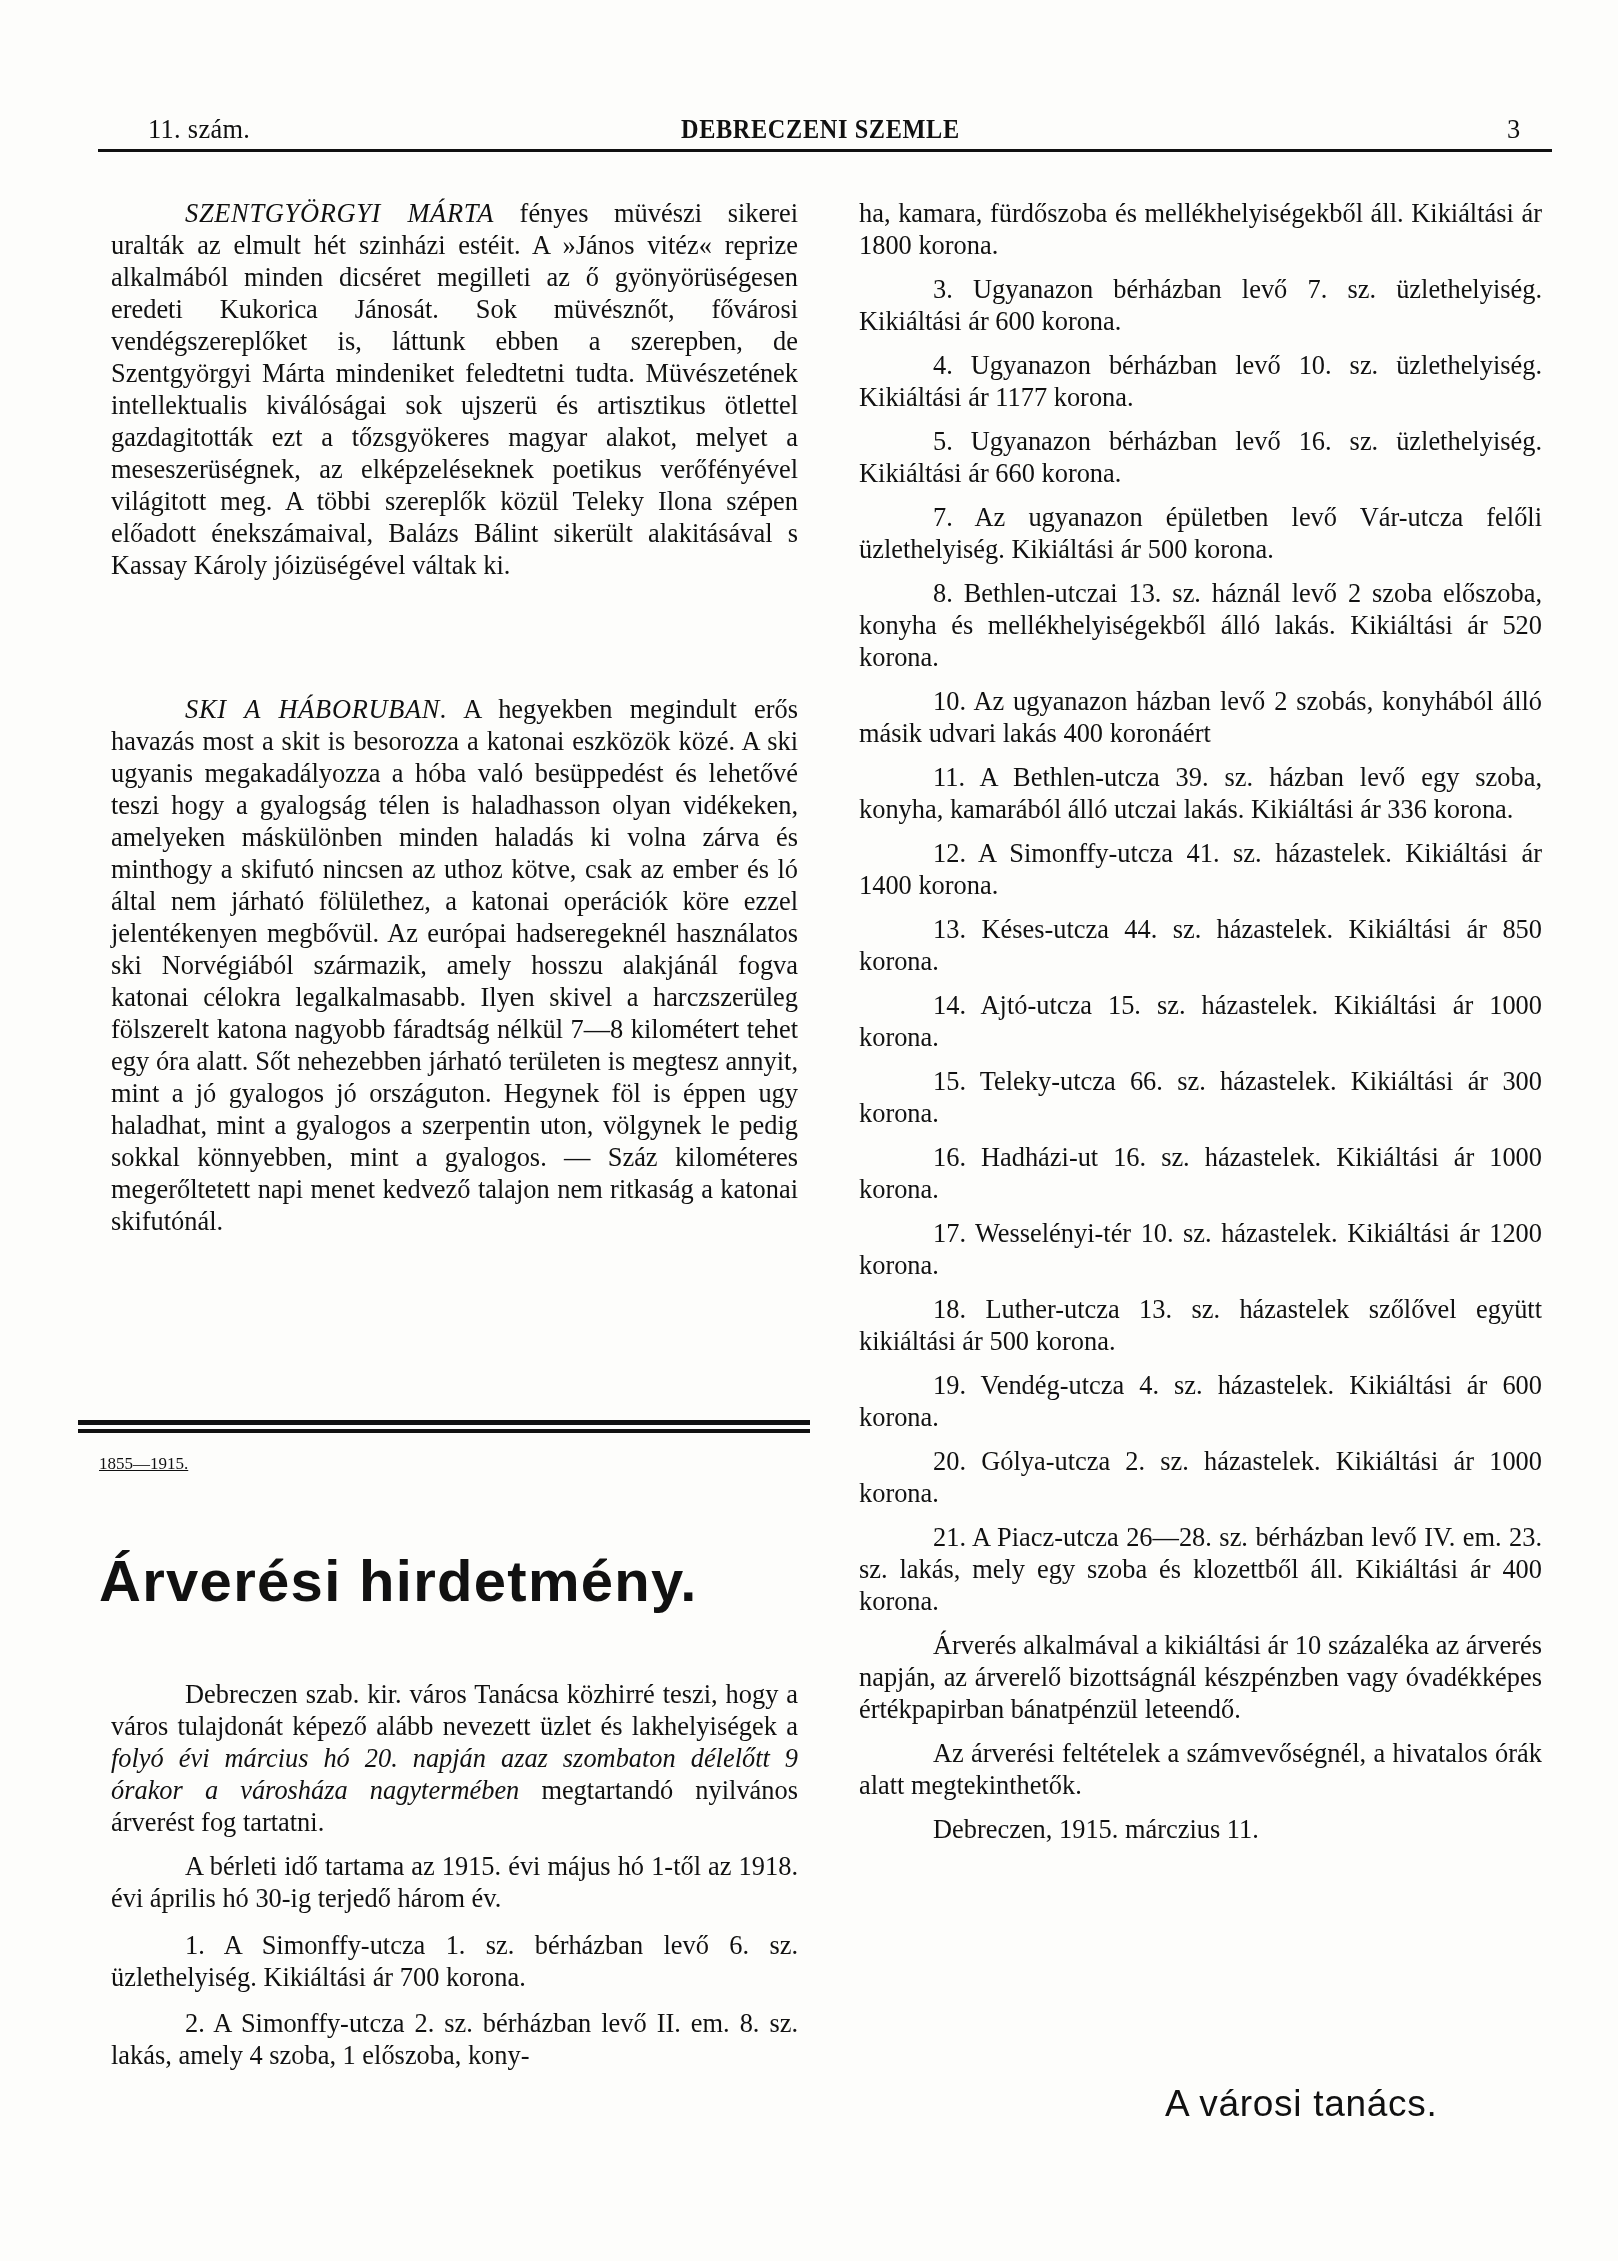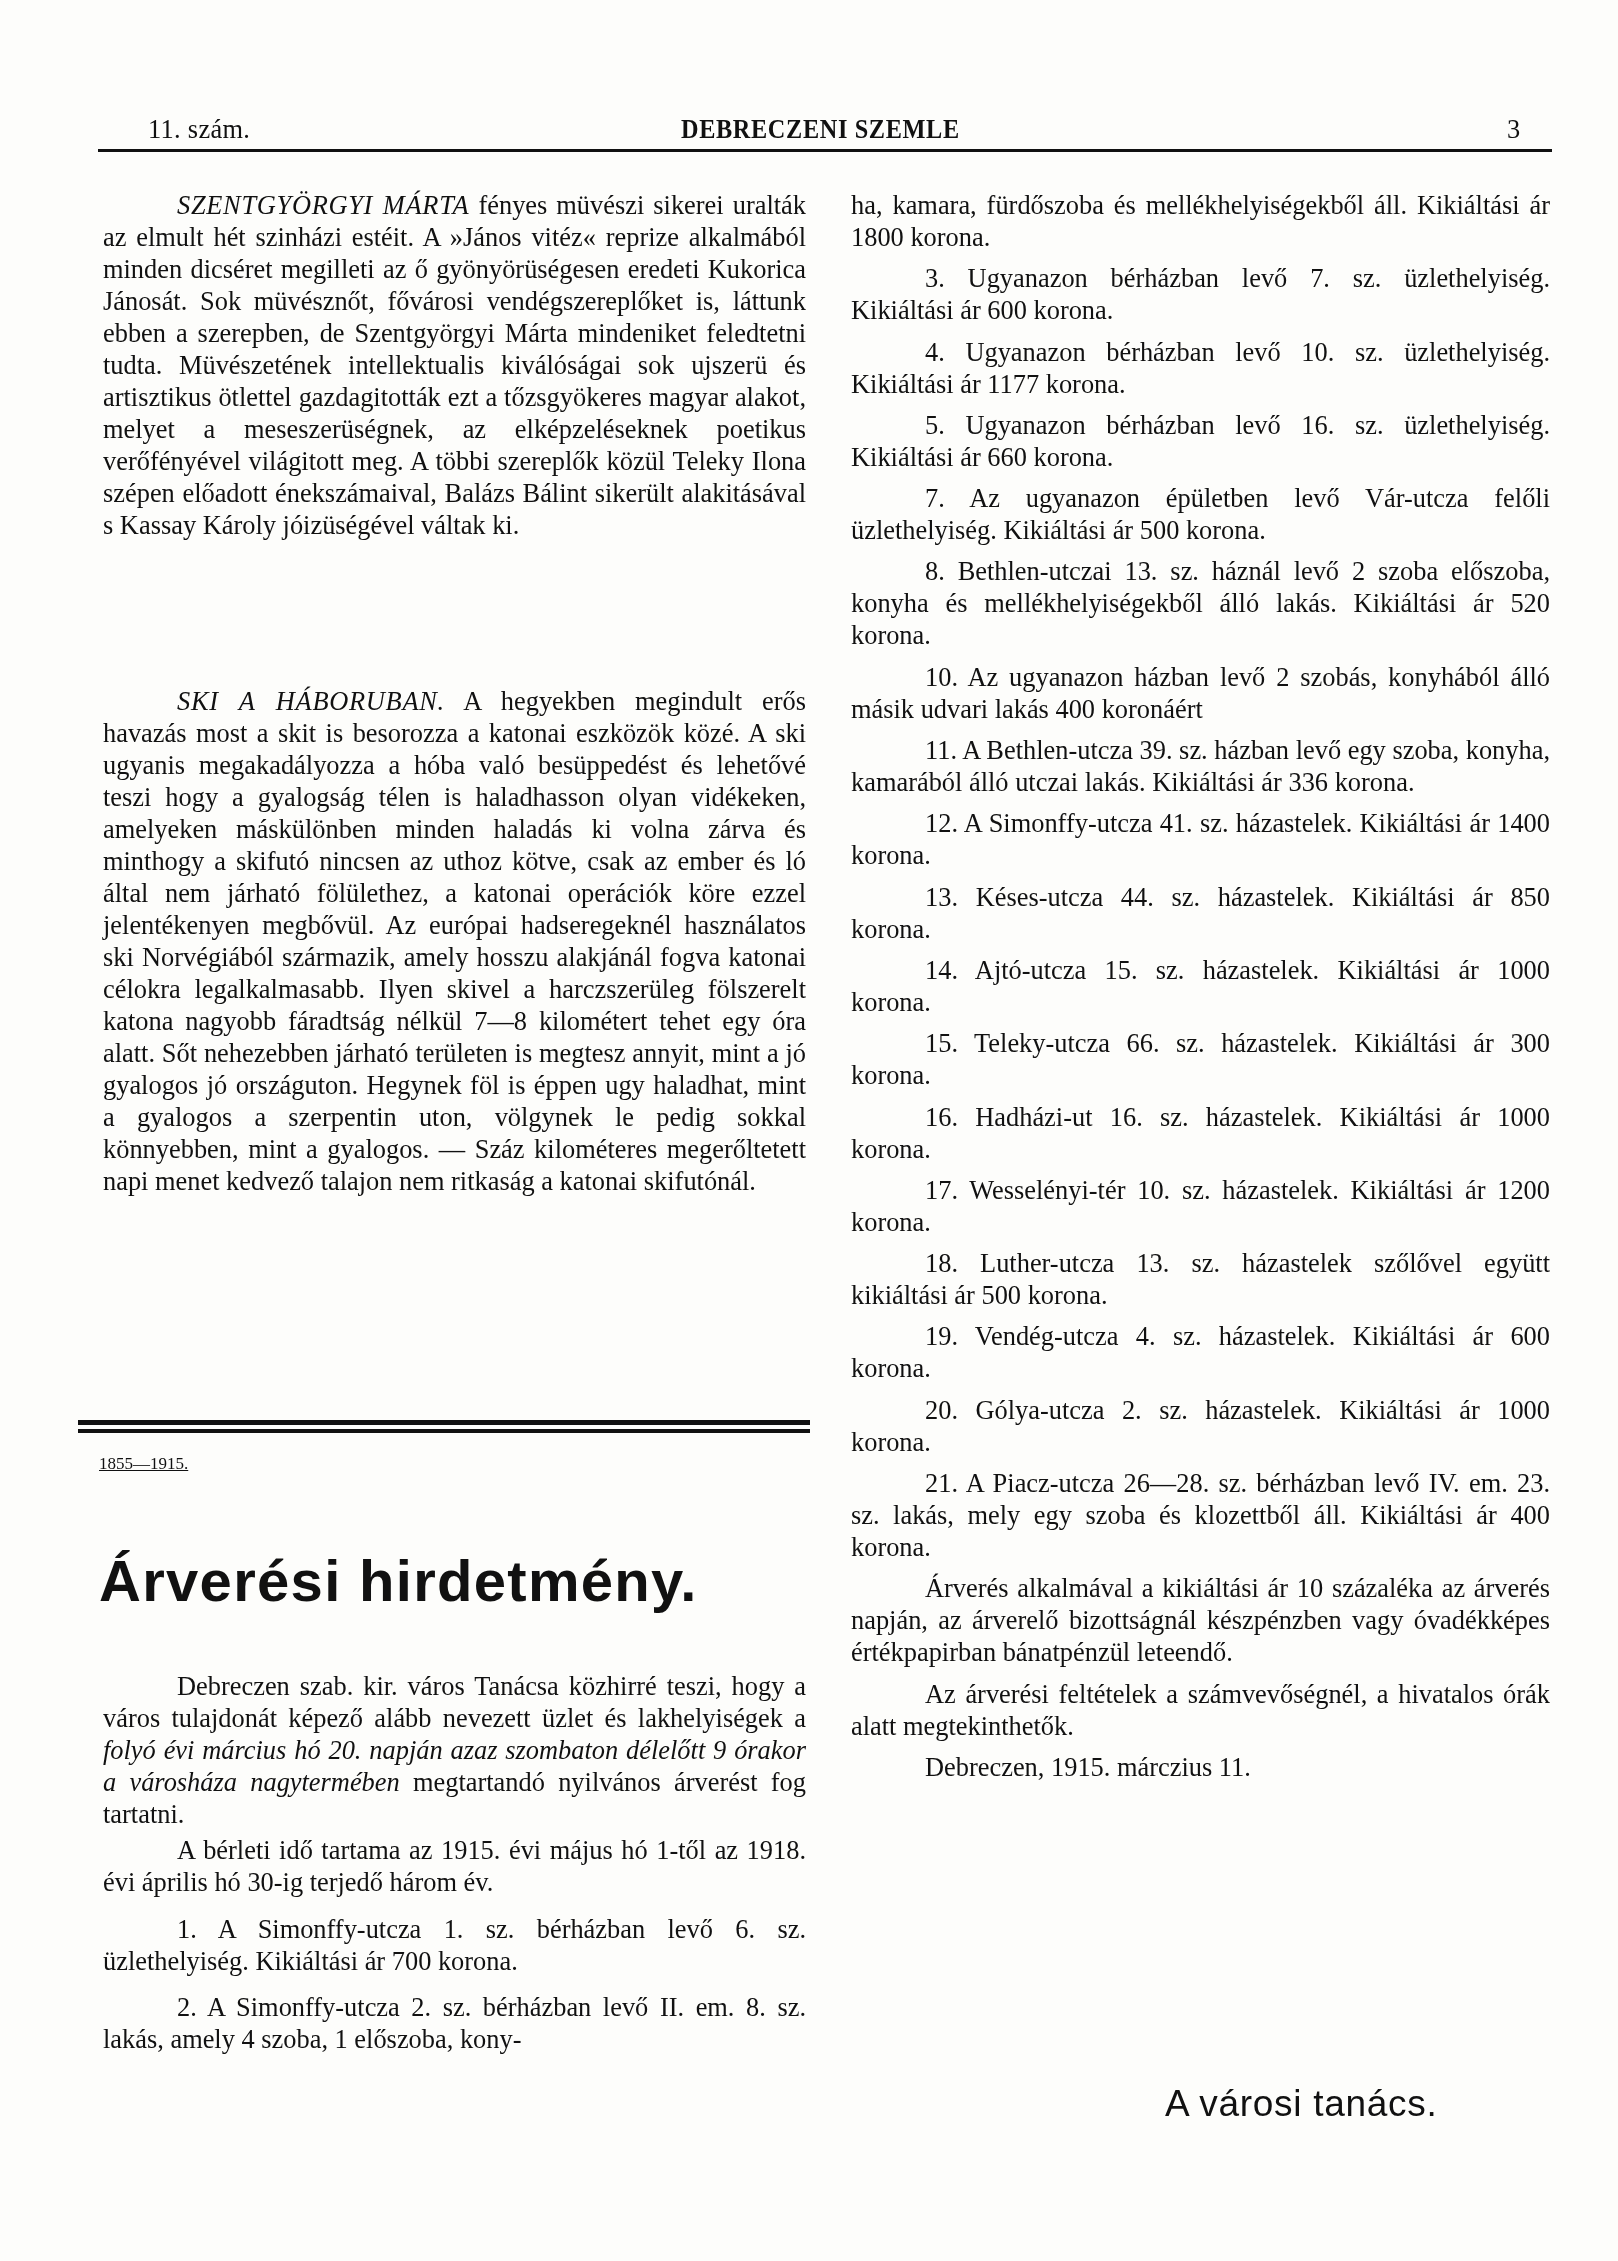--- a/index.html
+++ b/index.html
@@ -4,21 +4,21 @@
 <style>
   html, body { margin:0; padding:0; }
   body { width:1618px; height:2261px; background:#fdfdfb; position:relative; overflow:hidden;
          font-family:"Liberation Serif", "DejaVu Serif", serif; color:#111; }
   .hdr { position:absolute; top:114px; font-size:26.4px; letter-spacing:0.3px; }
   .hdr-left { left:124px;margin-left:24px; }
   .hdr-center { left:681px; font-family:"Liberation Serif", serif; font-weight:bold; transform:scaleX(0.92); transform-origin:left; letter-spacing:0.7px; }
   .hdr-right { left:1507px; }
   .top-rule { position:absolute; left:98px; top:149px; width:1454px; height:3.3px; background:#111; }
   .col { position:absolute; font-size:26.4px; line-height:32px; text-align:justify; hyphens:manual; }
-  .col p { margin:4px; text-indent:74px; }
+  .col p { margin:12px; text-indent:74px; }
   .col p.noind { text-indent:0; }
   .col p.gap { margin-top:14.5px; }
   .left1 { left:99px; top:185px; width:711px; }
   .left2 { left:99px; top:681px; width:711px; }
   .left3 { left:99px; top:1666px; width:711px; }
   .right { left:847px; top:185px; width:707px; }
   .right p { margin-bottom:9.3px; }
   .lead { font-style:italic; letter-spacing:0.7px; }
   .dbl-rule { position:absolute; left:78px; top:1420px; width:732px; height:16px; }
   .dbl-rule div { height:4.6px; background:#111; margin-bottom:4px; }

